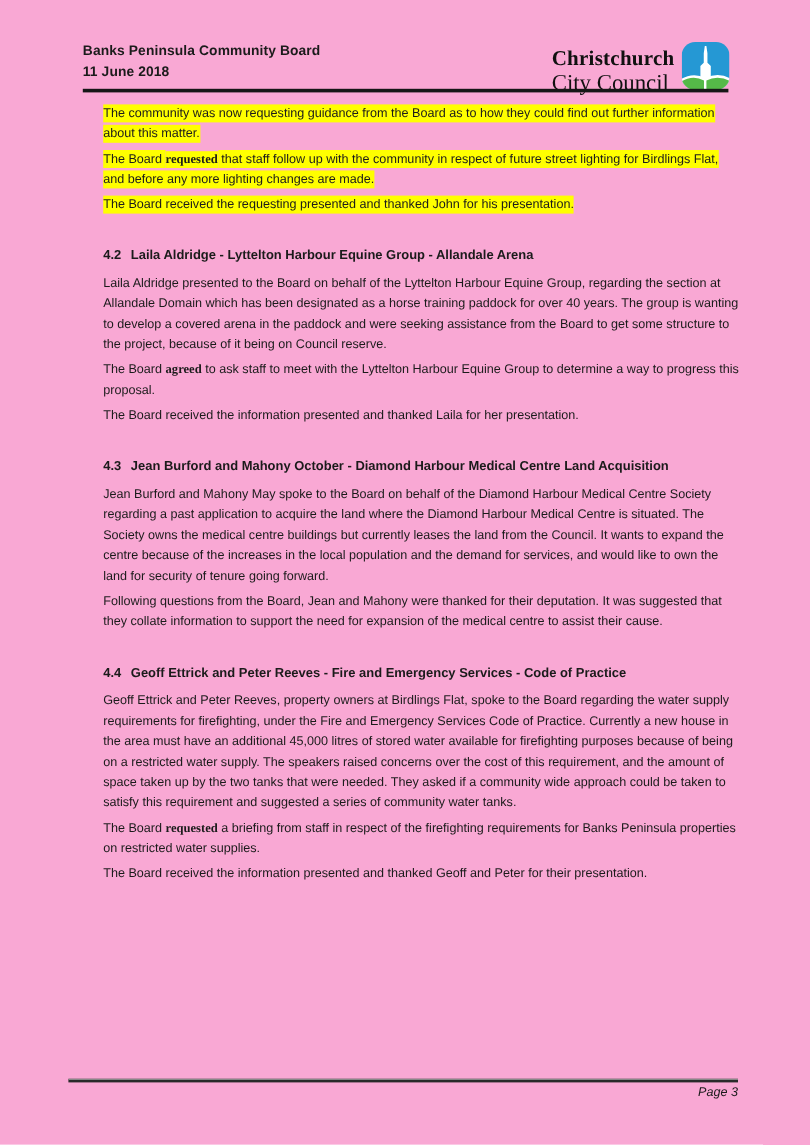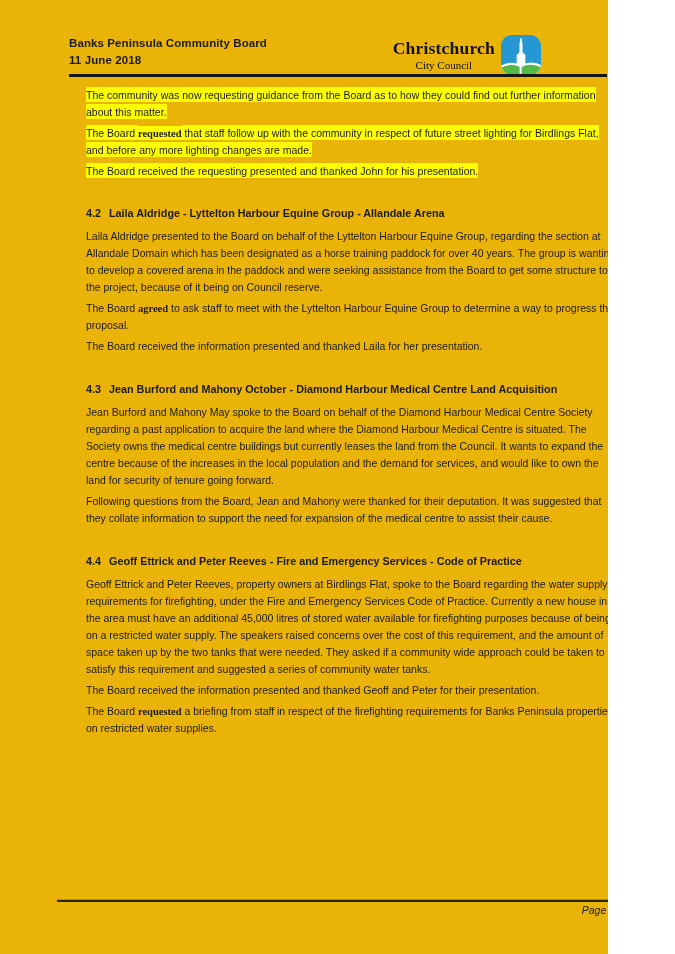--- a/index.html
+++ b/index.html
@@ -1,26 +1,26 @@
 <!DOCTYPE html>
 <html><head>
 <meta charset="utf-8">
 <style>
   html,body{margin:0;padding:0;background:#ffffff;}
   .page{
-    position:relative;width:608px;height:954px;background:#eab308;
+    position:relative;width:675px;height:954px;background:#f9a8d4;
     font-family:"Liberation Sans",sans-serif;color:#1b1b1b;overflow:hidden;
   }
   
   .header{position:absolute;top:35px;left:69px;right:67px;display:flex;justify-content:space-between;align-items:flex-start;}
   .header-left{font-weight:bold;font-size:11.5px;line-height:17px;letter-spacing:.1px;}
   .header-right{display:flex;align-items:flex-start;gap:6px;}
-  .logo-text{text-align:center;font-family:"Liberation Serif",serif;line-height:1;padding-top:5px;color:#111;}
+  .logo-text{text-align:left;font-family:"Liberation Serif",serif;line-height:1;padding-top:5px;color:#111;}
   .logo-line1{font-size:17.5px;font-weight:bold;letter-spacing:.2px;}
-  .logo-line2{font-size:11px;margin-top:2px;}
+  .logo-line2{font-size:19px;margin-top:2px;}
   .logo-mark{width:40px;height:40px;display:block;}
   .header-rule{position:absolute;top:74px;left:69px;width:538px;height:2.5px;background:#161616;}
   
   .content{position:absolute;top:86px;left:86px;width:532px;font-size:10.5px;line-height:17px;}
   .content p{margin:0 0 4px 0;}
   .hl{background:#ffff00;padding:1.5px 0;}
   .section{margin-top:26px;}
   .section-heading{display:flex;font-weight:bold;font-size:10.8px;line-height:17px;margin:0 0 6px 0;}
   .section-number{width:23px;flex:none;}
   b{font-weight:bold;font-family:Liberation Serif, serif;}
@@ -84,22 +84,22 @@
           </div>
           <p><span>Jean Burford and Mahony May spoke to the Board on behalf of the Diamond Harbour Medical Centre Society regarding a past application to acquire the land where the Diamond Harbour Medical Centre is situated. The Society owns the medical centre buildings but currently leases the land from the Council.  It wants to expand the centre because of the increases in the local population and the demand for services, and would like to own the land for security of tenure going forward.</span></p>
           <p><span>Following questions from the Board, Jean and Mahony were thanked for their deputation.  It was suggested that they collate information to support the need for expansion of the medical centre to assist their cause.</span></p>
         </div>
         <div class="section">
           <div class="section-heading">
             <span class="section-number">4.4</span>
             <span class="section-title">Geoff Ettrick and Peter Reeves - Fire and Emergency Services - Code of Practice</span>
           </div>
           <p><span>Geoff Ettrick and Peter Reeves, property owners at Birdlings Flat, spoke to the Board regarding the water supply requirements for firefighting, under the Fire and Emergency Services Code of Practice. Currently a new house in the area must have an additional 45,000 litres of stored water available for firefighting purposes because of being on a restricted water supply.  The speakers raised concerns over the cost of this requirement, and the amount of space taken up by the two tanks that were needed.  They asked if a community wide approach could be taken to satisfy this requirement and suggested a series of community water tanks.</span></p>
+          <p><span>The Board </span><b>requested</b><span> a briefing from staff in respect of the firefighting requirements for Banks Peninsula properties on restricted water supplies.</span></p>
           <p><span>The Board received the information presented and thanked Geoff and Peter for their presentation.</span></p>
-          <p><span>The Board </span><b>requested</b><span> a briefing from staff in respect of the firefighting requirements for Banks Peninsula properties on restricted water supplies.</span></p>
         </div>
       </div>
   </div>
 
   <div class="footer-rule"></div>
   <div class="page-number">Page 3</div>
 
 </div>
 
 </body></html>

